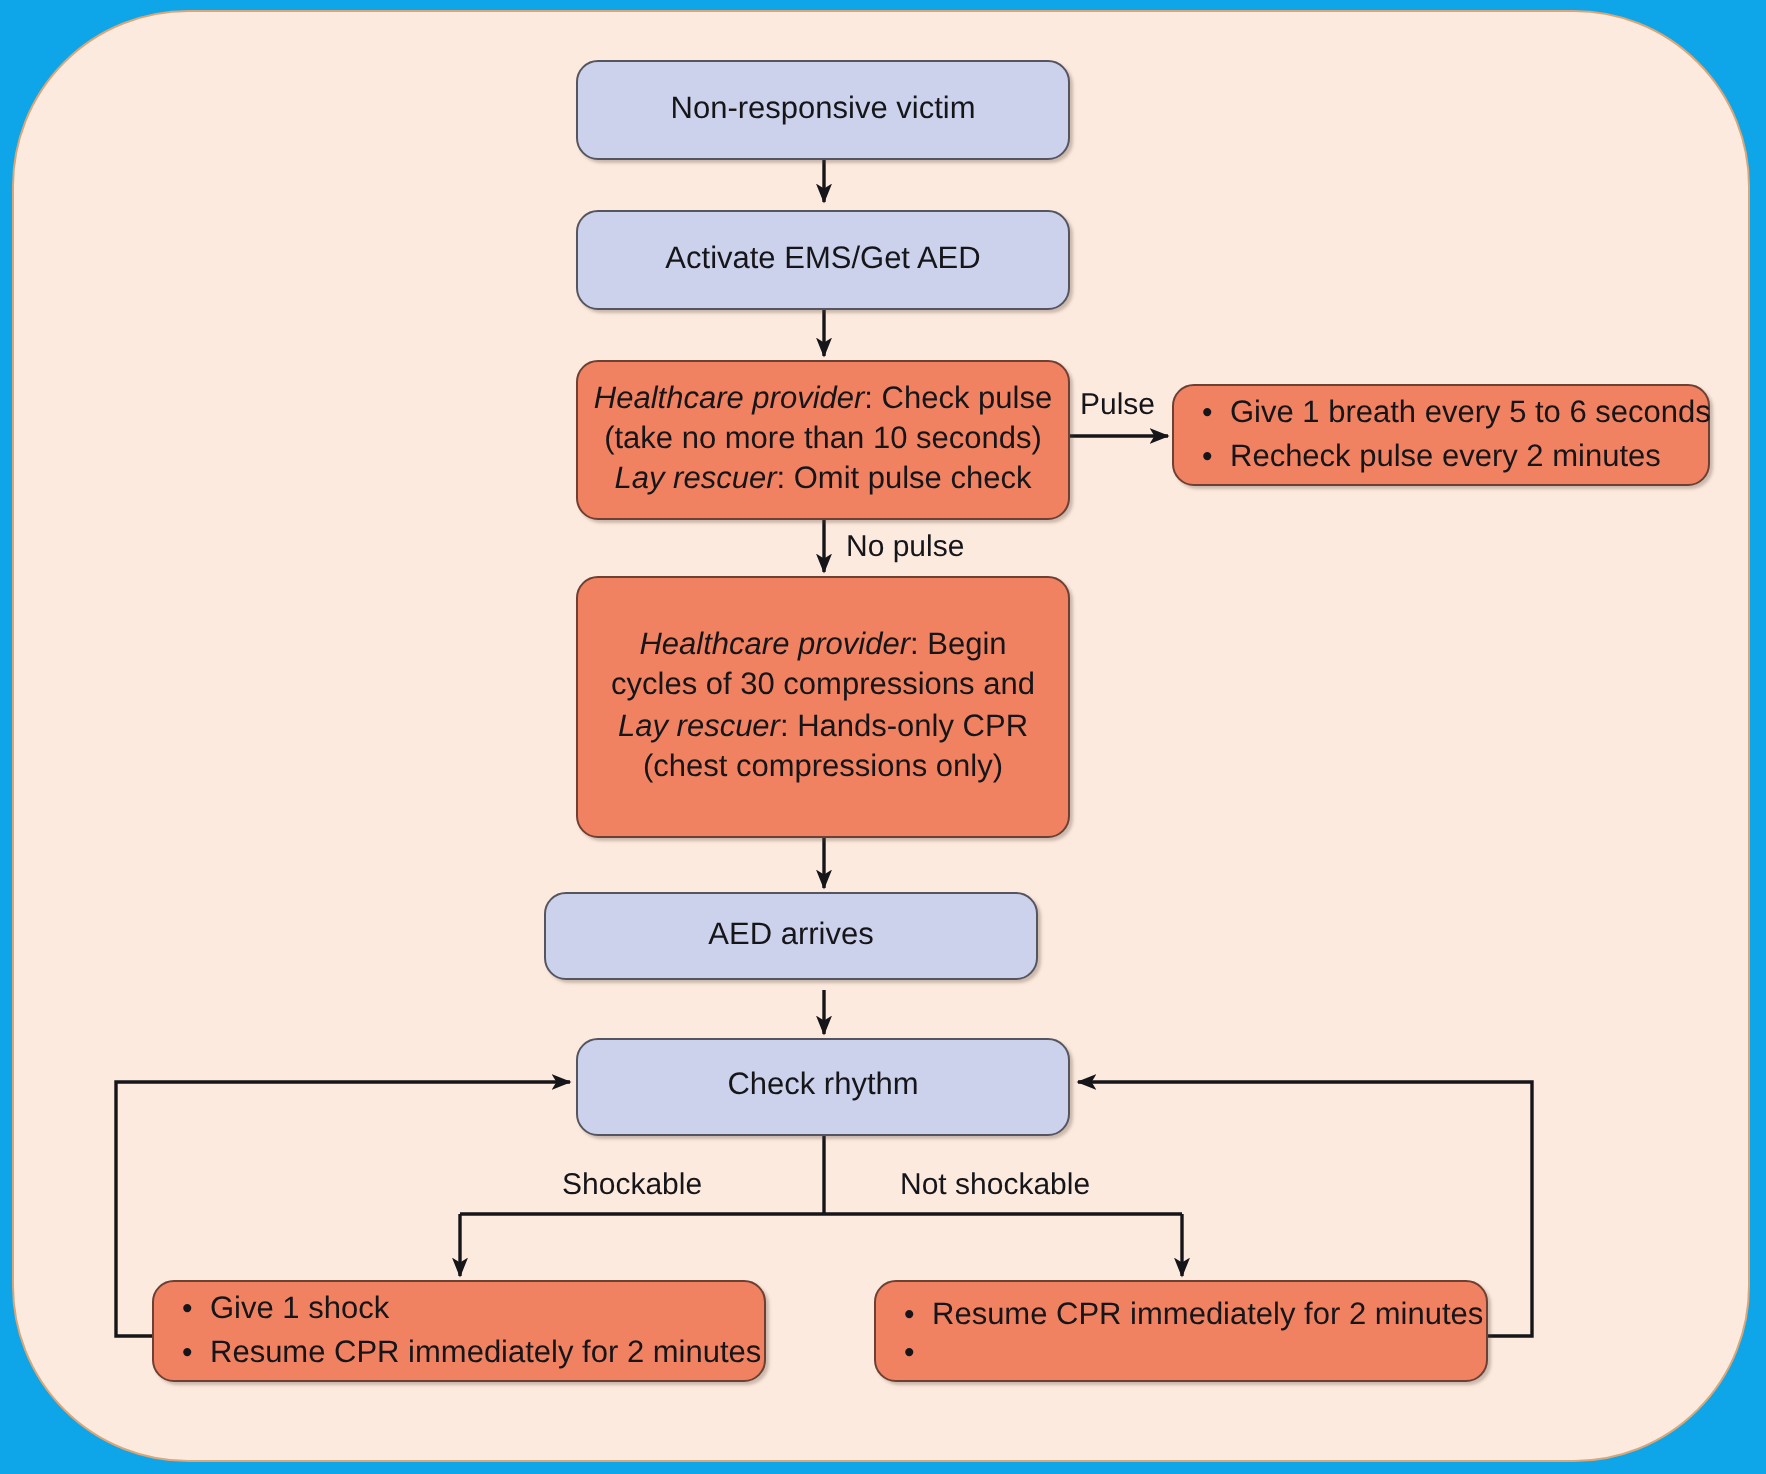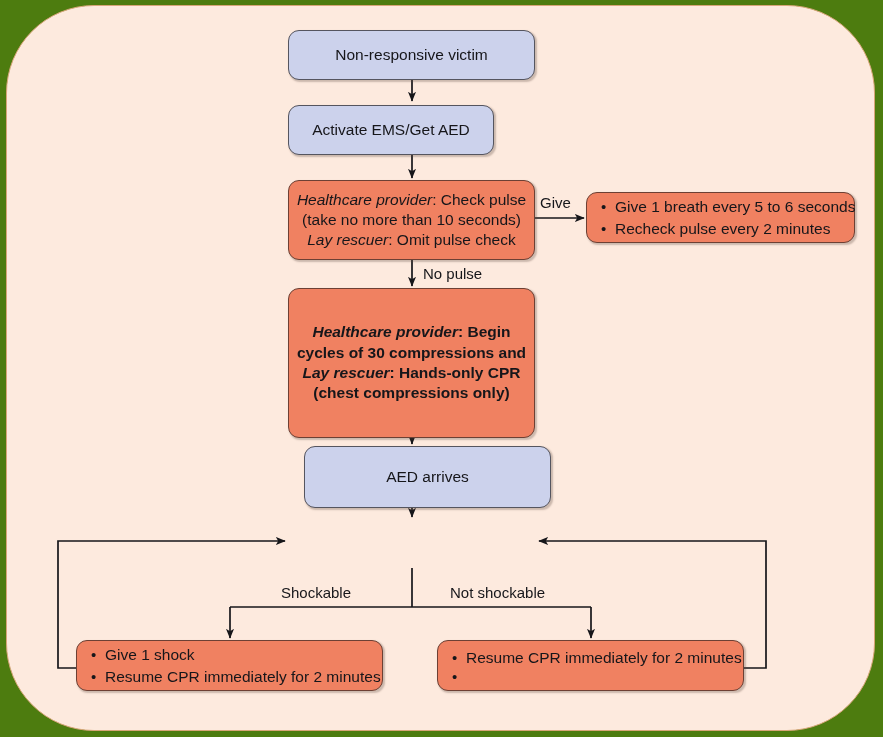--- a/index.html
+++ b/index.html
@@ -4,21 +4,21 @@
 <style>
   html, body {
     margin: 0;
     padding: 0;
     background: #ffffff;
   }
   #root {
     position: relative;
     width: 883px;
     height: 737px;
-    background: #4d7c0f;
+    background: #0ea5e9;
     font-family: "Liberation Sans", sans-serif;
     overflow: hidden;
   }
   
   #panel {
     position: absolute;
     left: 6px;
     top: 5px;
     width: 869px;
     height: 726px;
@@ -125,21 +125,21 @@
       <path d="M744,668 L766,668 L766,541 L539,541" marker-end="url(#ah)"></path>
     </g>
   </svg>
 
   <div class="node blue" style="left:288px; top:30px; width:247px; height:50px;">
     <div class="node-text">
       <span class="ln">Non-responsive victim</span>
     </div>
   </div>
 
-  <div class="node blue" style="left:288px; top:105px; width:206px; height:50px;">
+  <div class="node blue" style="left:288px; top:105px; width:247px; height:50px;">
     <div class="node-text">
       <span class="ln">Activate EMS/Get AED</span>
     </div>
   </div>
 
   <div class="node orange" style="left:288px; top:180px; width:247px; height:80px;">
     <div class="node-text">
       <span class="ln"><em>Healthcare provider</em><span>: Check pulse</span></span>
       <span class="ln"><span>(take no more than 10 seconds)</span></span>
       <span class="ln"><em>Lay rescuer</em><span>: Omit pulse check</span></span>
@@ -152,35 +152,40 @@
           <span class="bullet">•</span>
           <span>Give 1 breath every 5 to 6 seconds</span>
         </div>
       <div class="bitem">
           <span class="bullet">•</span>
           <span>Recheck pulse every 2 minutes</span>
         </div>
     </div>
   </div>
 
-  <div class="node orange" style="left:288px; top:288px; width:247px; height:150px;font-weight:bold;">
+  <div class="node orange" style="left:288px; top:288px; width:247px; height:131px;">
     <div class="node-text">
       <span class="ln"><em>Healthcare provider</em><span>: Begin</span></span>
       <span class="ln"><span>cycles of 30 compressions and</span></span>
       <span class="ln"><em>Lay rescuer</em><span>: Hands-only CPR</span></span>
       <span class="ln"><span>(chest compressions only)</span></span>
     </div>
   </div>
 
-  <div class="node blue" style="left:304px; top:446px; width:247px; height:62px;">
+  <div class="node blue" style="left:272px; top:446px; width:247px; height:44px;">
     <div class="node-text">
       <span class="ln">AED arrives</span>
     </div>
   </div>
 
+  <div class="node blue" style="left:288px; top:519px; width:247px; height:49px;">
+    <div class="node-text">
+      <span class="ln">Check rhythm</span>
+    </div>
+  </div>
 
   <div class="node orange bullets" style="left:76px; top:640px; width:307px; height:51px;">
     <div class="blist">
       <div class="bitem">
           <span class="bullet">•</span>
           <span>Give 1 shock</span>
         </div>
       <div class="bitem">
           <span class="bullet">•</span>
           <span>Resume CPR immediately for 2 minutes</span>
@@ -193,18 +198,18 @@
       <div class="bitem">
           <span class="bullet">•</span>
           <span>Resume CPR immediately for 2 minutes</span>
         </div>
       <div class="bitem">
           <span class="bullet">•</span>
         </div>
     </div>
   </div>
 
-  <div class="elabel" style="left:540px; top:195px;">Give</div>
+  <div class="elabel" style="left:540px; top:195px;">Pulse</div>
   <div class="elabel" style="left:423px; top:266px;">No pulse</div>
   <div class="elabel" style="left:281px; top:585px;text-align:center;">Shockable</div>
   <div class="elabel" style="left:450px; top:585px;">Not shockable</div>
 
 </div>
 
 </body></html>

